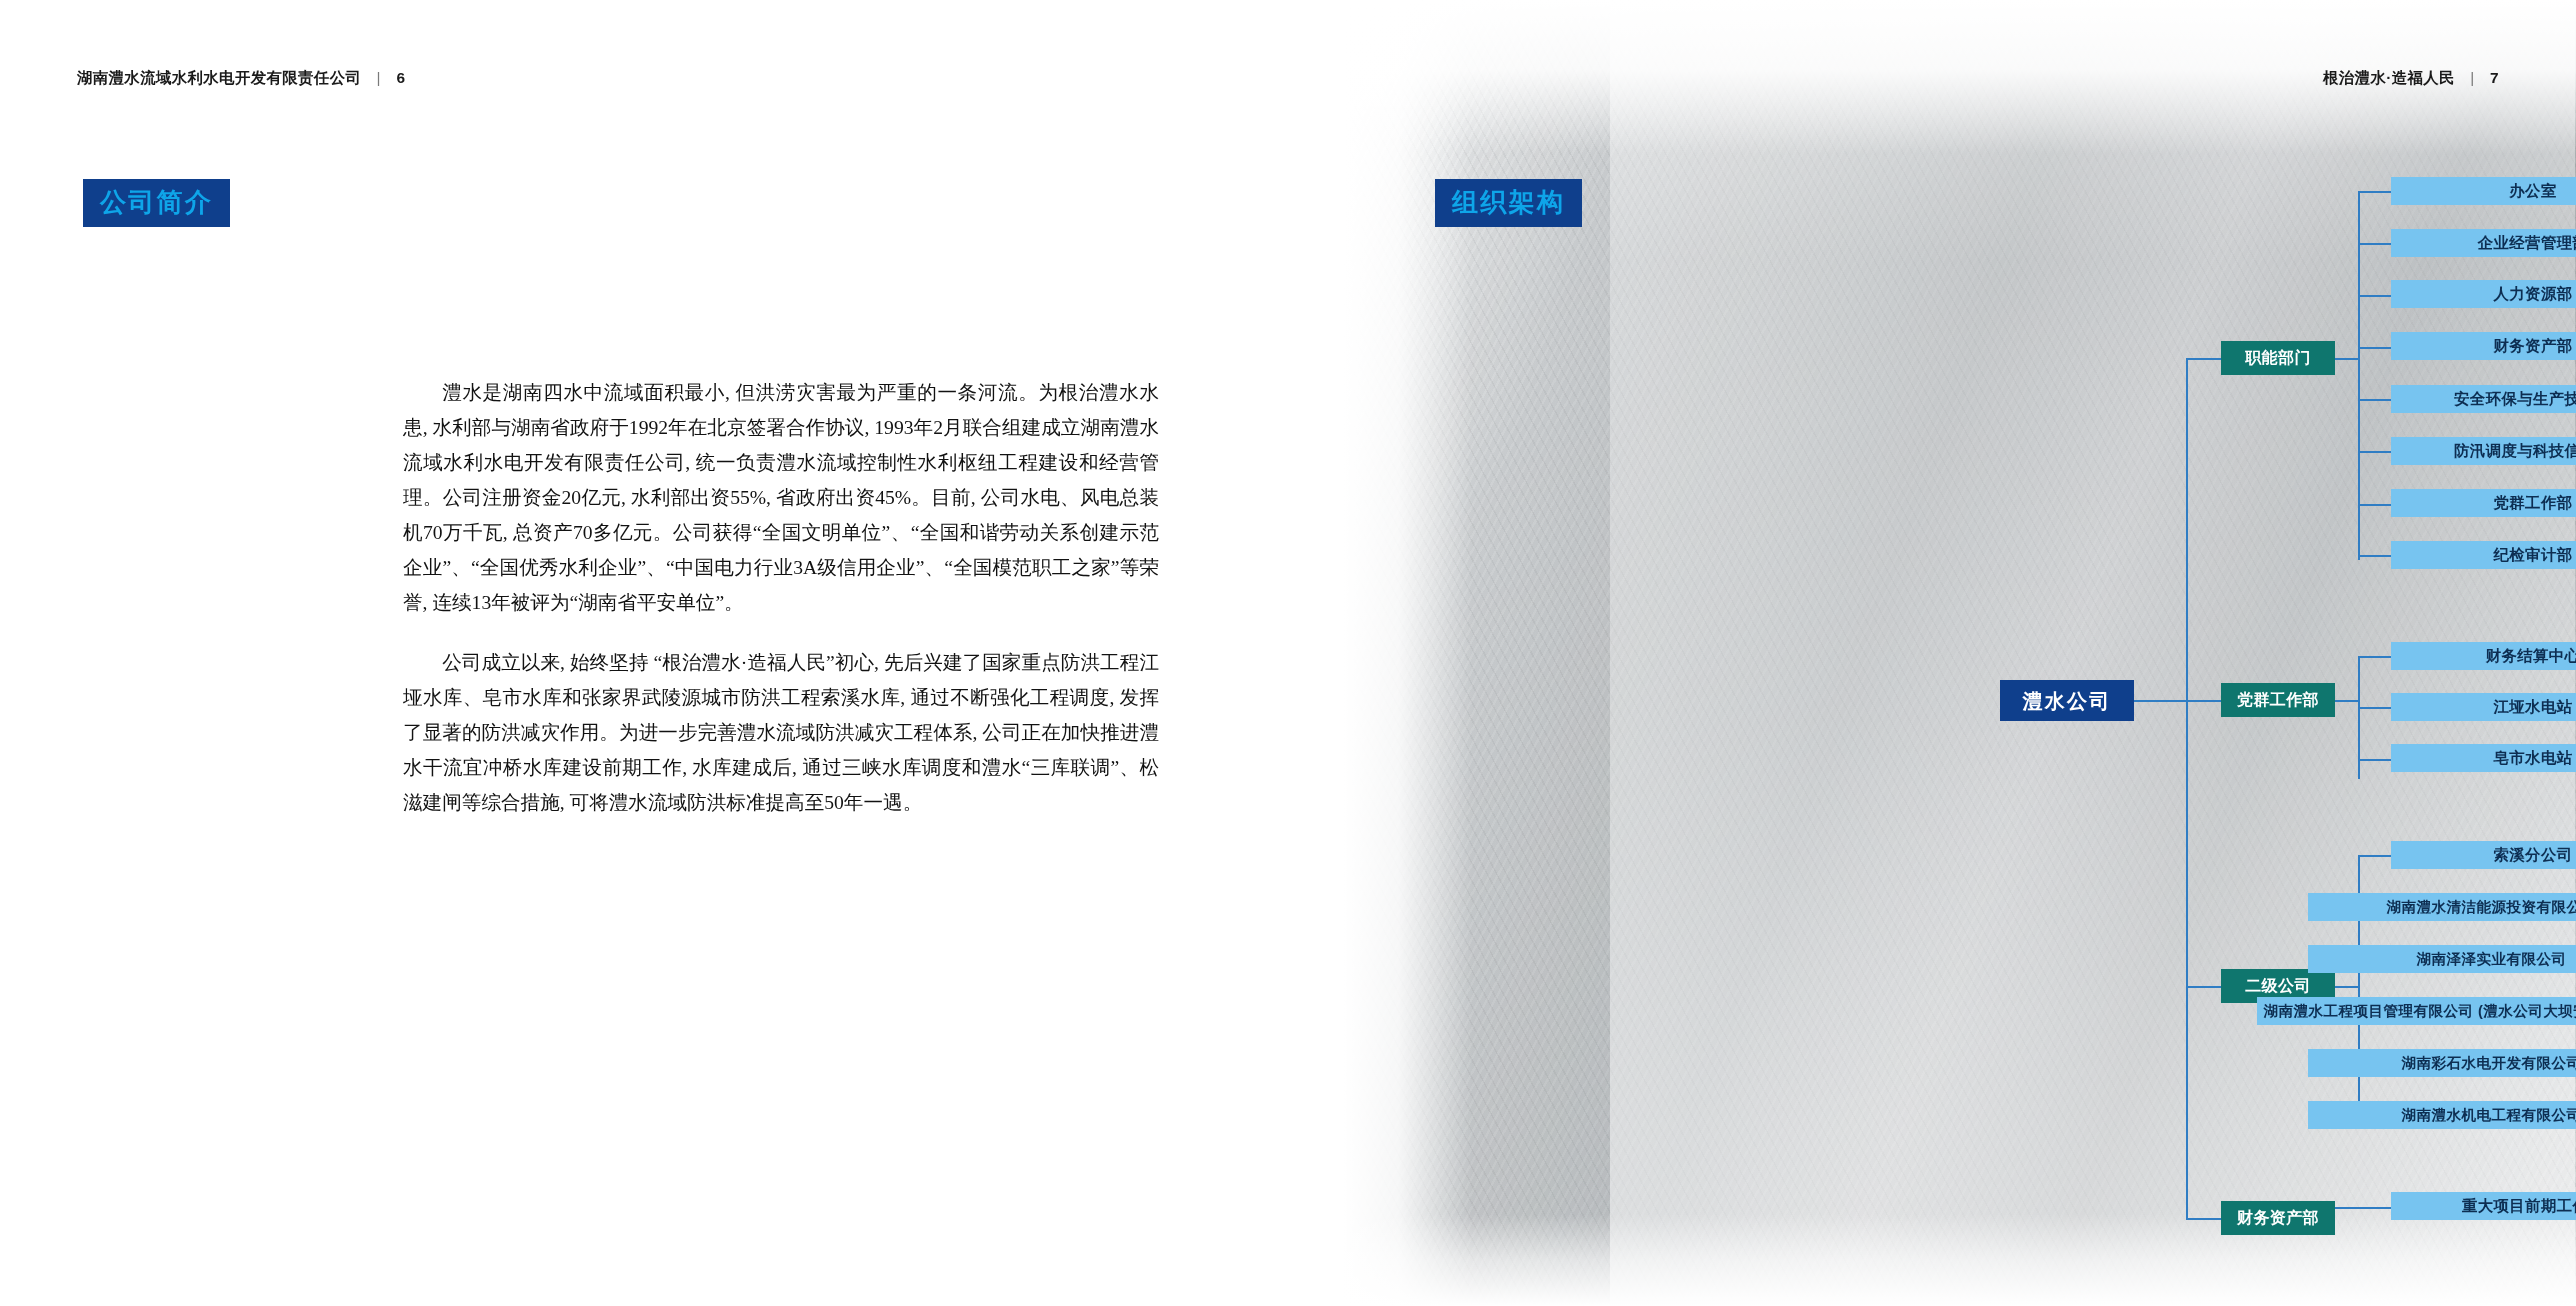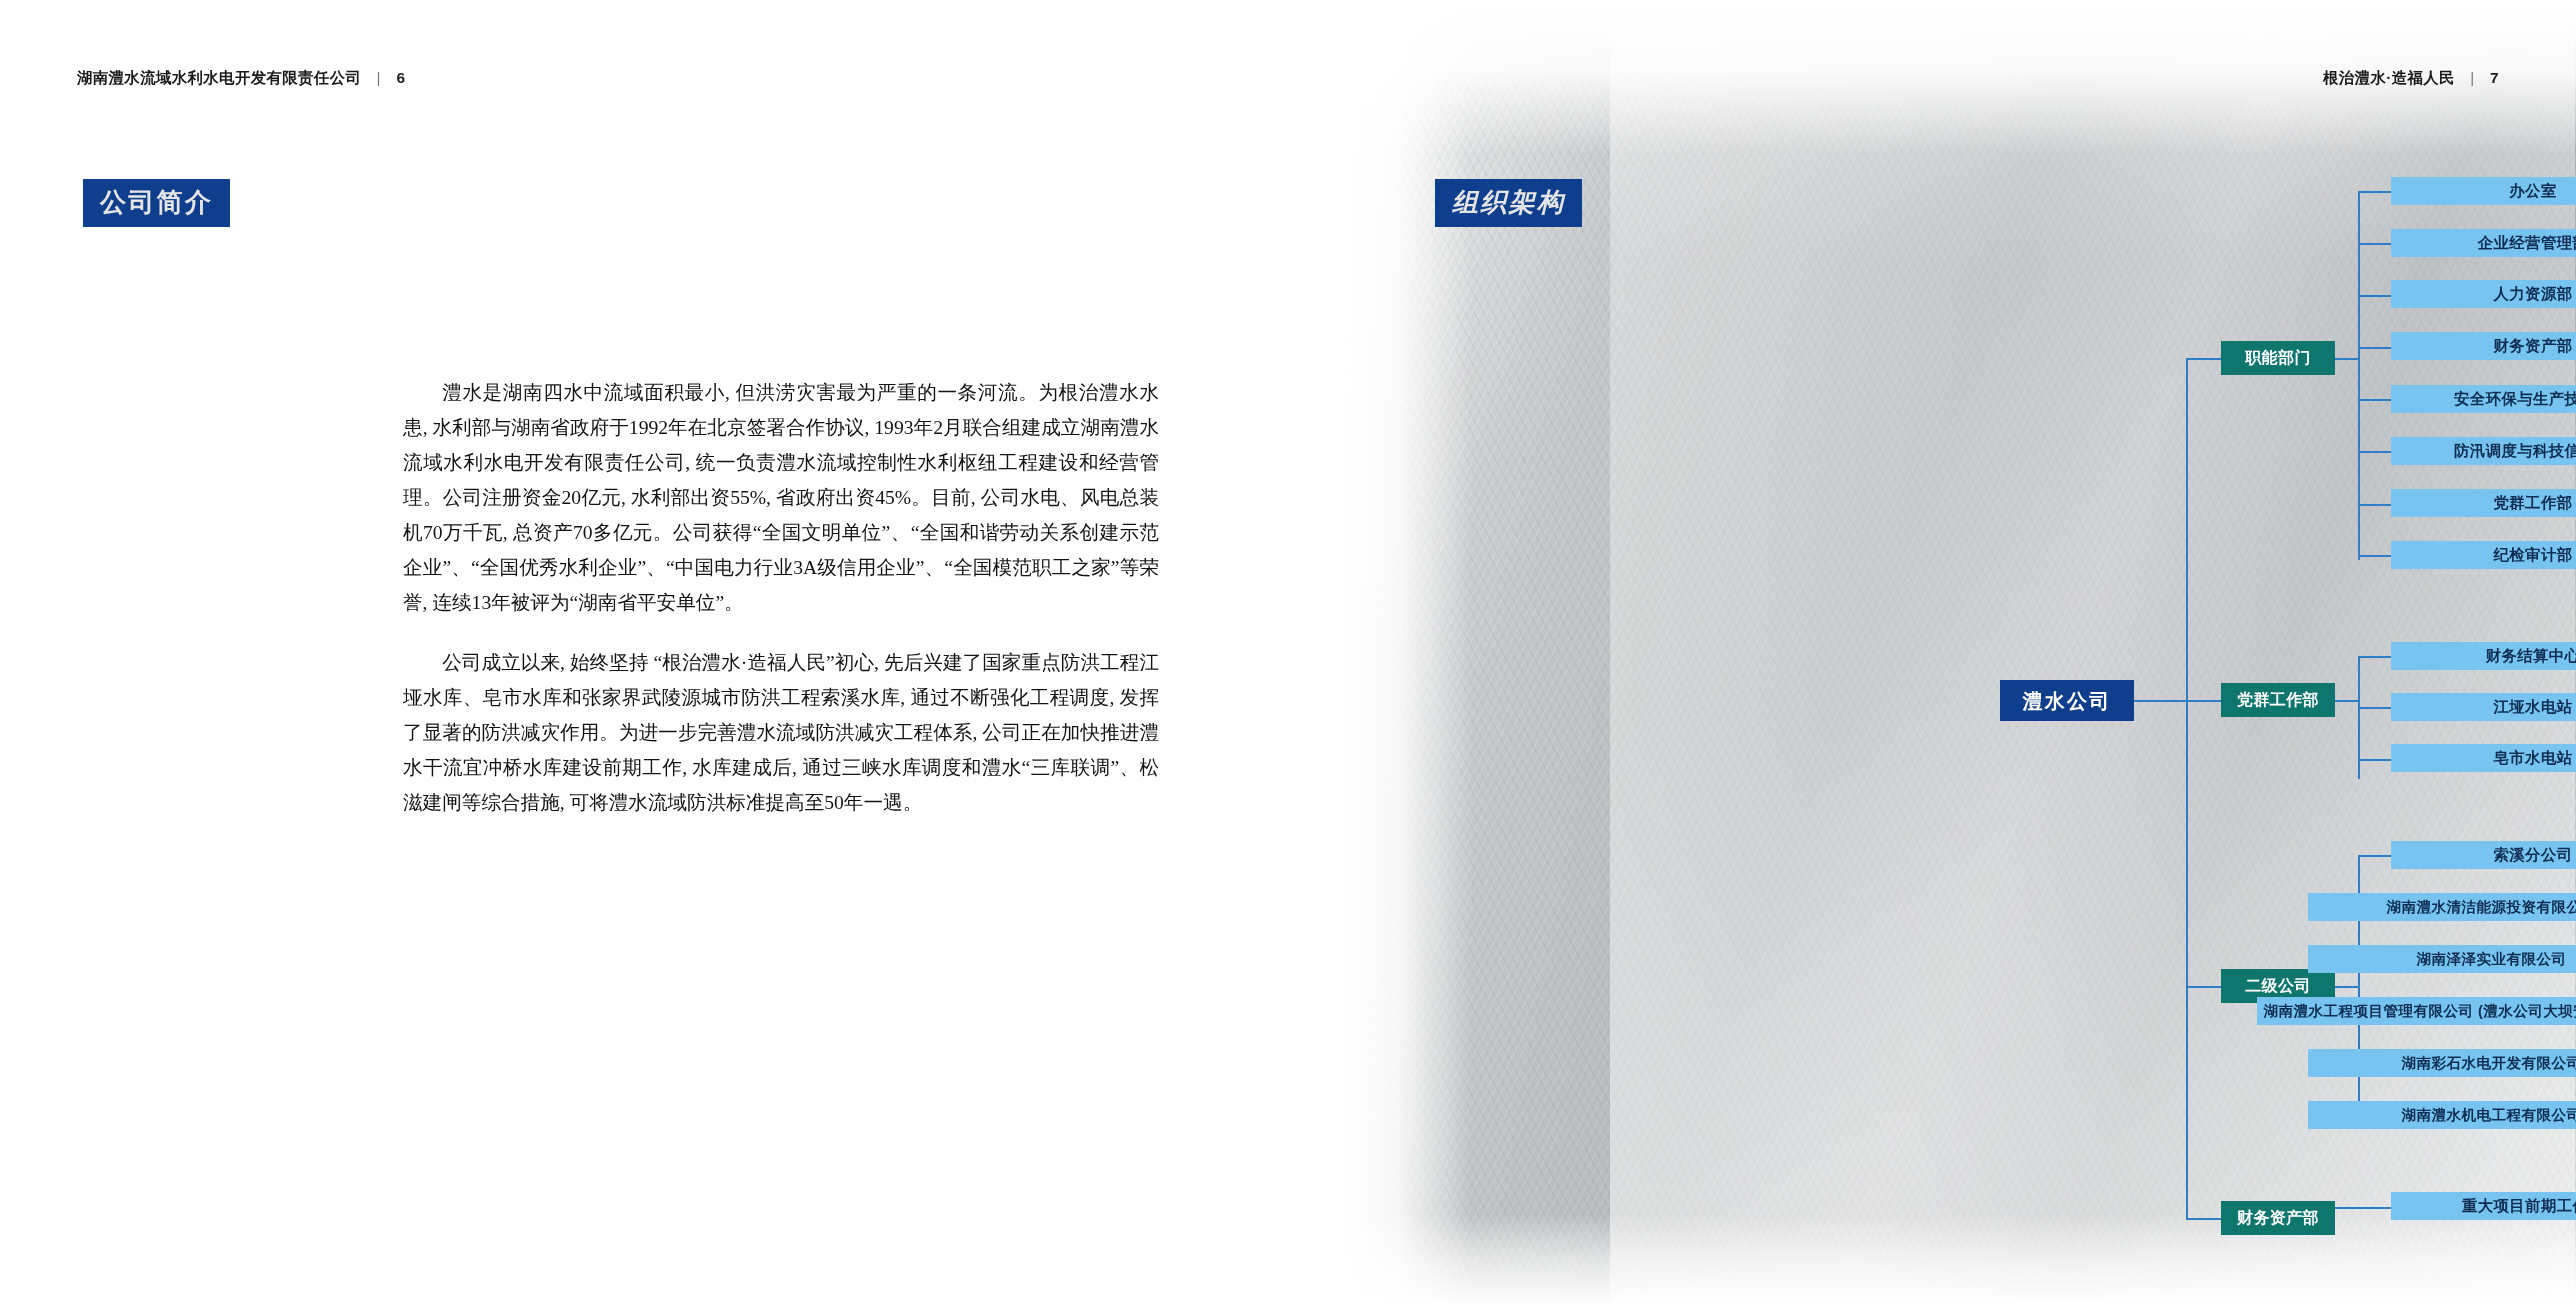--- a/index.html
+++ b/index.html
@@ -53,21 +53,21 @@
   }
   .runhead .pagenum {
     font-weight: 700;
     color: #1a1a1a;
   }
 
   
   .sect-title {
     position: absolute;
     background: #0f3f8c;
-    color: #e5e5e5;
+    color: #0ea5e9;
     font-size: 26px;
     font-weight: 700;
     letter-spacing: 2.3px;
     padding: 10px 17px 11.5px 17px;
     line-height: 1;
   }
   .sect-title-left { left: 83px; top: 179px; }
 
   
   .body-copy {
@@ -205,21 +205,21 @@
     <div class="photo-mask-left"></div>
     <div class="photo-mask-top"></div>
     <div class="photo-mask-bot"></div>
 
     <div class="runhead runhead-right">
       <span>根治澧水·造福人民</span>
       <span class="sep">|</span>
       <span class="pagenum">7</span>
     </div>
 
-    <div class="sect-title" style="left:147px; top:179px;font-style:italic;">组织架构</div>
+    <div class="sect-title" style="left:147px; top:179px;">组织架构</div>
 
     <div class="org">
 
       <div class="node node-root">澧水公司</div>
 
       <div class="ln ln-h" style="left:846px; top:700px; width:52px;"></div>
       <div class="ln ln-v" style="left:898px; top:358px; height:860px;"></div>
 
       <div class="ln ln-h" style="left:898px; top:358px; width:35px;"></div>
       <div class="node node-mid" style="left:933px; top:341px;">职能部门</div>

